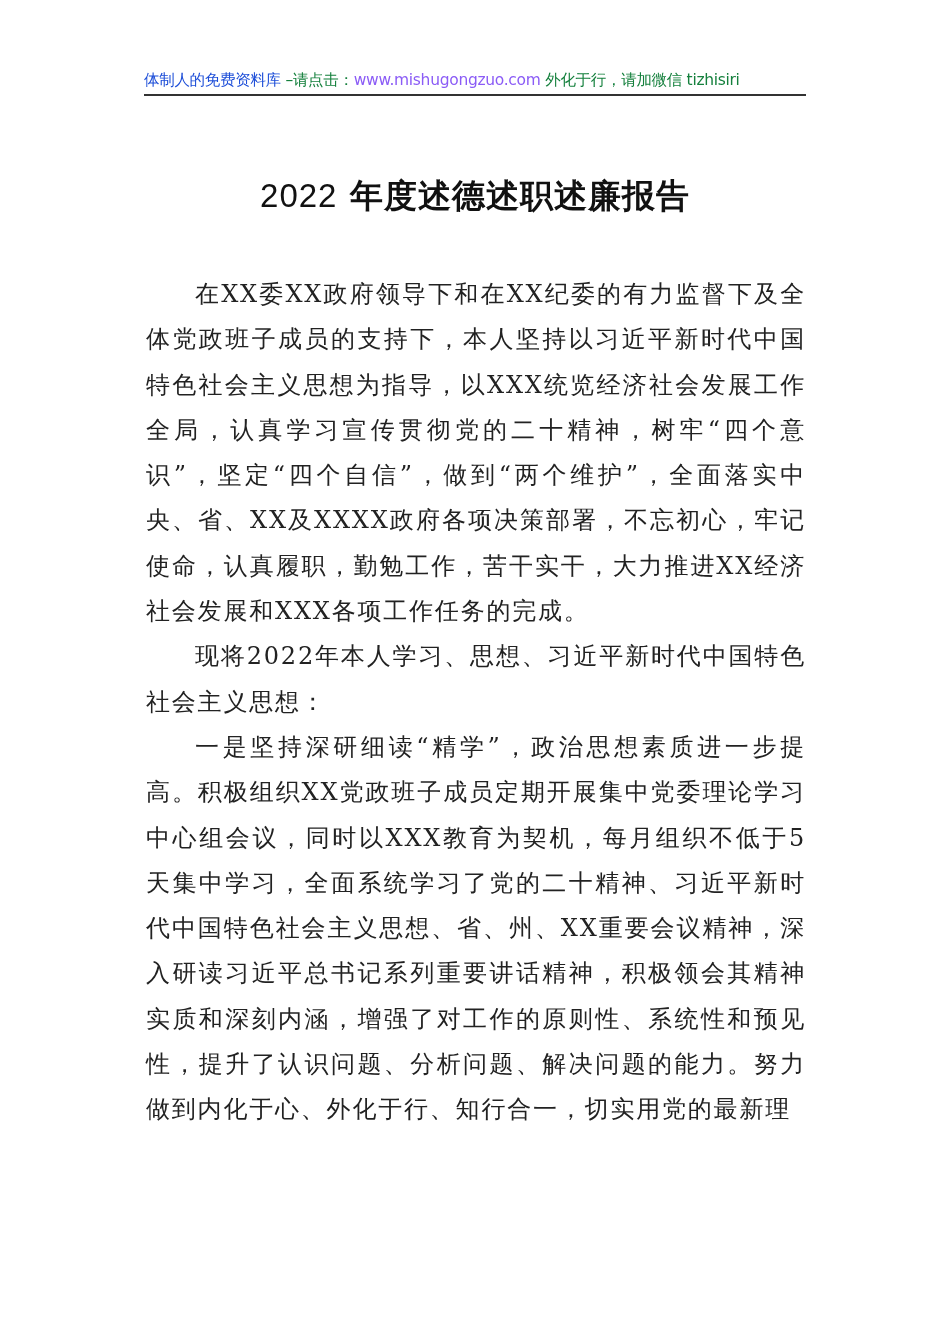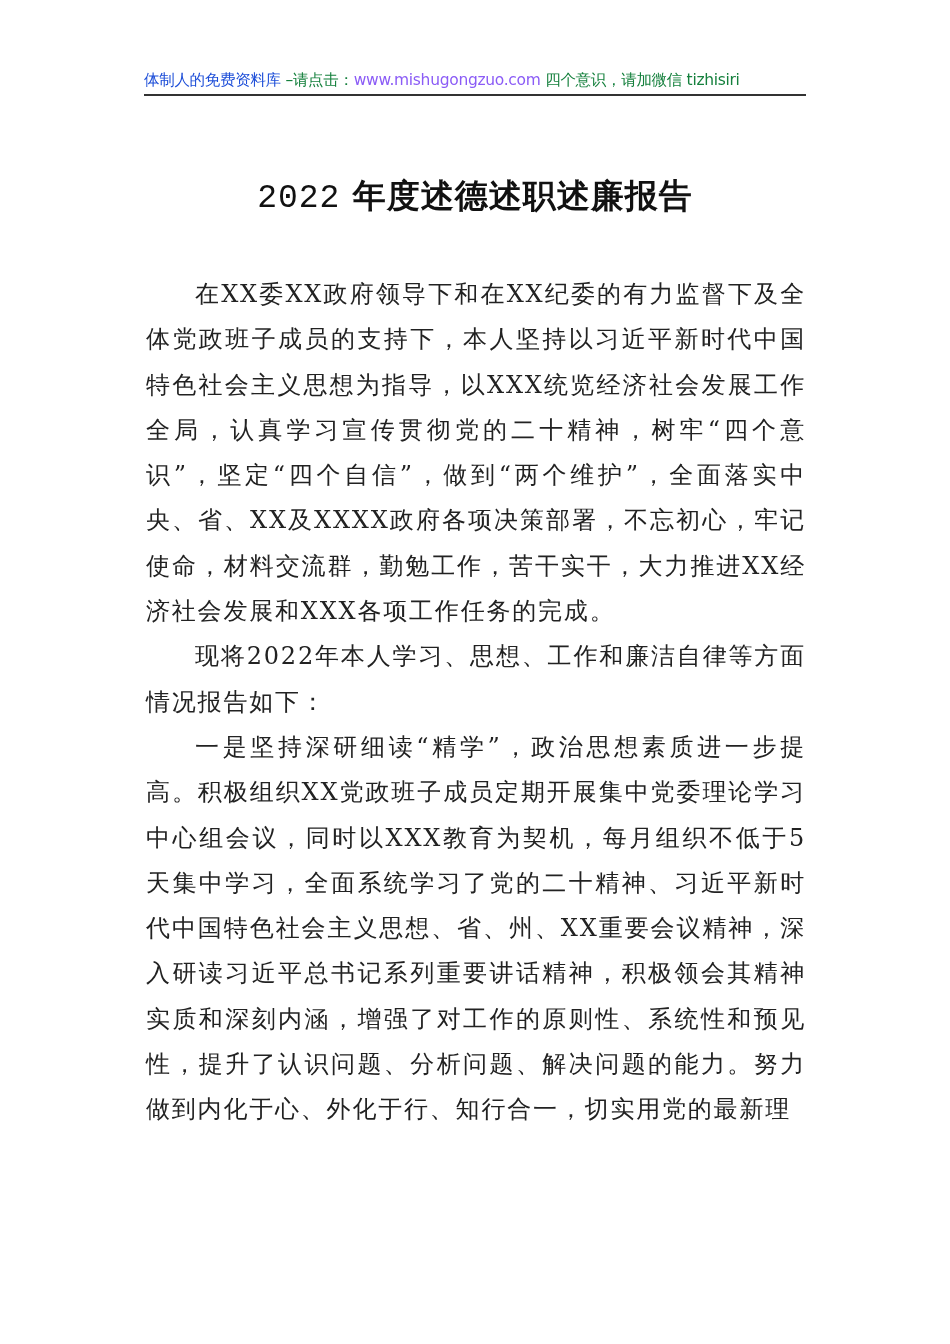--- a/index.html
+++ b/index.html
@@ -11,41 +11,41 @@
     white-space: nowrap; line-height: 24px; letter-spacing: -0.3px;
   }
   .header .red { color: #1d4ed8; }
   .header .dark { color: #15803d; }
   .header .link { color: #8b5cf6; text-decoration: none; margin-top: 24px; }
   .title {
     position: absolute; left: 0; width: 950px; top: 174px; text-align: center;
     font-family: "DejaVu Serif", serif; font-size: 33px; font-weight: bold;
     color: #111; letter-spacing: 1px;
   }
-  .title .yr { font-family: Liberation Mono, monospace; font-weight: normal; }
+  .title .yr { font-family: Liberation Sans, sans-serif; font-weight: normal; }
   .body {
     position: absolute; left: 146px; top: 272px; width: 660px;
     font-family: "DejaVu Serif", serif; font-size: 24px; color: #222;
     line-height: 45.3px; text-align: justify; text-justify: inter-character;
     letter-spacing: 1.8px;
   }
   .body p { margin: 0; text-indent: 49px; }
   .body h2 {
     margin: 0; font-family: "DejaVu Sans", sans-serif; font-weight: bold;
     font-size: 23.5px; text-indent: 49px; letter-spacing: 0.5px; line-height: 45.3px;
   }
 </style>
 </head>
 <body>
 
 <div class="header">
-  <span class="red">体制人的免费资料库</span><span class="dark"> –请点击：</span><a class="link">www.mishugongzuo.com</a><span class="dark"> 四个意识，请加微信 tizhisiri</span>
+  <span class="red">体制人的免费资料库</span><span class="dark"> –请点击：</span><a class="link">www.mishugongzuo.com</a><span class="dark"> 外化于行，请加微信 tizhisiri</span>
 </div>
 
 <div class="title">
   <span class="yr">2022</span> <span>年度述德述职述廉报告</span>
 </div>
 
 <div class="body">
-  <p>在XX委XX政府领导下和在XX纪委的有力监督下及全体党政班子成员的支持下，本人坚持以习近平新时代中国特色社会主义思想为指导，以XXX统览经济社会发展工作全局，认真学习宣传贯彻党的二十精神，树牢“四个意识”，坚定“四个自信”，做到“两个维护”，全面落实中央、省、XX及XXXX政府各项决策部署，不忘初心，牢记使命，材料交流群，勤勉工作，苦干实干，大力推进XX经济社会发展和XXX各项工作任务的完成。</p>
-  <p>现将2022年本人学习、思想、工作和廉洁自律等方面情况报告如下：</p>
+  <p>在XX委XX政府领导下和在XX纪委的有力监督下及全体党政班子成员的支持下，本人坚持以习近平新时代中国特色社会主义思想为指导，以XXX统览经济社会发展工作全局，认真学习宣传贯彻党的二十精神，树牢“四个意识”，坚定“四个自信”，做到“两个维护”，全面落实中央、省、XX及XXXX政府各项决策部署，不忘初心，牢记使命，认真履职，勤勉工作，苦干实干，大力推进XX经济社会发展和XXX各项工作任务的完成。</p>
+  <p>现将2022年本人学习、思想、习近平新时代中国特色社会主义思想：</p>
   <p>一是坚持深研细读“精学”，政治思想素质进一步提高。积极组织XX党政班子成员定期开展集中党委理论学习中心组会议，同时以XXX教育为契机，每月组织不低于5天集中学习，全面系统学习了党的二十精神、习近平新时代中国特色社会主义思想、省、州、XX重要会议精神，深入研读习近平总书记系列重要讲话精神，积极领会其精神实质和深刻内涵，增强了对工作的原则性、系统性和预见性，提升了认识问题、分析问题、解决问题的能力。努力做到内化于心、外化于行、知行合一，切实用党的最新理</p>
 </div>
 
 </body></html>

